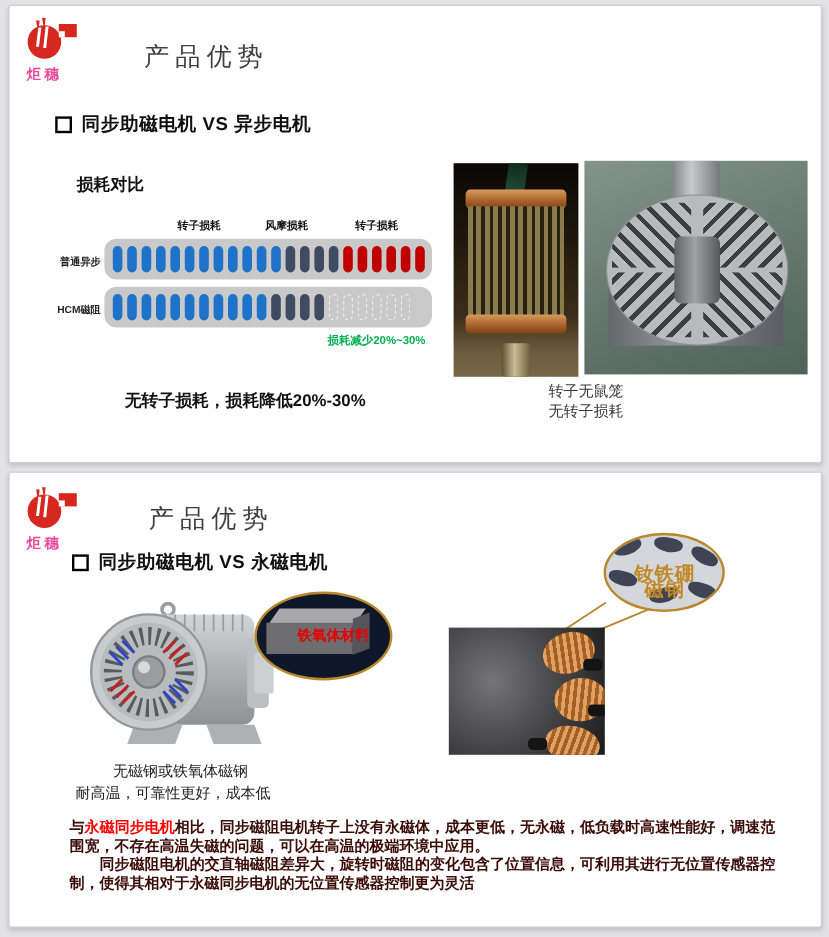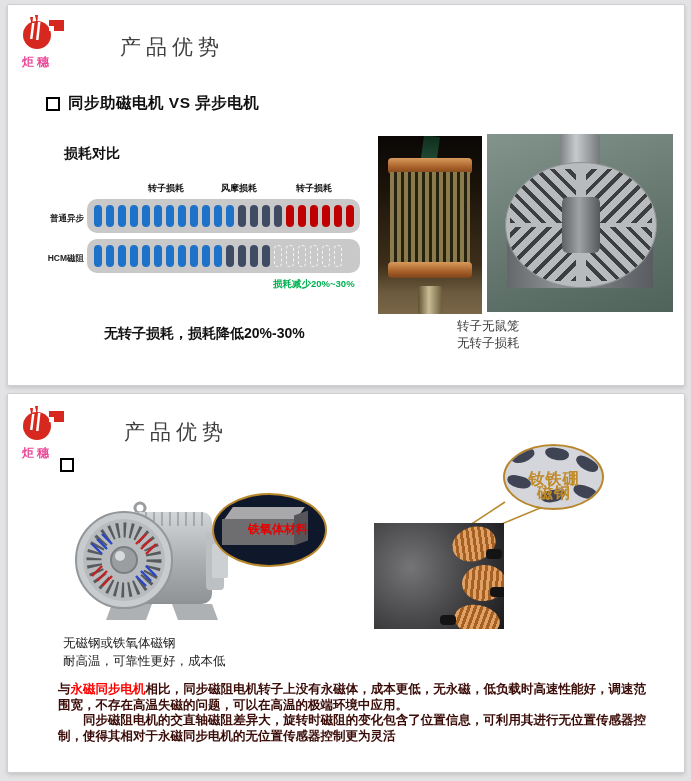--- a/index.html
+++ b/index.html
@@ -96,21 +96,21 @@
   #photo-coils{left:366px;top:129px;width:130px;height:106px;
     background:radial-gradient(circle at 28% 42%,#757577 0%,#4a4a4c 45%,#1a1a1c 100%);}
   .coil{position:absolute;border-radius:50%;
     background:repeating-linear-gradient(100deg,#a55f22 0 3px,#e0a264 3px 6px);}
   .coil.c1{left:78px;top:4px;width:44px;height:34px;transform:rotate(-18deg);}
   .coil.c2{left:88px;top:42px;width:44px;height:36px;transform:rotate(-4deg);}
   .coil.c3{left:80px;top:82px;width:46px;height:30px;transform:rotate(10deg);}
   .coil-slot{position:absolute;width:16px;height:10px;background:#141414;border-radius:4px;}
 
   .motor-caption{position:absolute;font-size:12.5px;line-height:18px;color:#222;}
-  .motor-caption .cap-line1{display:block;text-align:left;}
+  .motor-caption .cap-line1{display:block;text-align:center;}
   .motor-caption .cap-line2{display:block;}
 
   .bottom-para{position:absolute;left:50px;top:288px;width:588px;
     font-size:12.5px;font-weight:700;color:#3a0b07;line-height:15.6px;text-align:justify;}
   .bottom-para p{margin:0;}
   .bottom-para .hl{color:#ff0000;}
   .bottom-para .p2{text-indent:2em;}
 
   .overlay-svg{position:absolute;left:0;top:0;pointer-events:none;}
 </style>
@@ -238,20 +238,21 @@
       <rect x="27" y="7" width="15" height="11" fill="#d6281e"></rect>
       <rect x="27" y="13" width="5" height="5" fill="#ffffff"></rect>
     </svg>
     <span class="logo-text">炬穗</span>
   </div>
 
   <div class="slide-title" style="left:116px;top:24px;">产品优势</div>
 
   <div class="section-heading" style="left:52px;top:64px;">
     <span class="bullet-square"></span>
+    <span>同步助磁电机 VS 永磁电机</span>
   </div>
 
   <svg class="overlay-svg" width="676" height="378">
     <line x1="497" y1="108" x2="424" y2="156" stroke="#b8872b" stroke-width="1.5"></line>
     <line x1="537" y1="112" x2="426" y2="158" stroke="#b8872b" stroke-width="1.5"></line>
     <line x1="204" y1="146" x2="124" y2="195" stroke="#b8872b" stroke-width="1.5"></line>
     <line x1="208" y1="158" x2="126" y2="197" stroke="#b8872b" stroke-width="1.5"></line>
   </svg>
 
   <div class="callout" id="callout-ndfeb">

